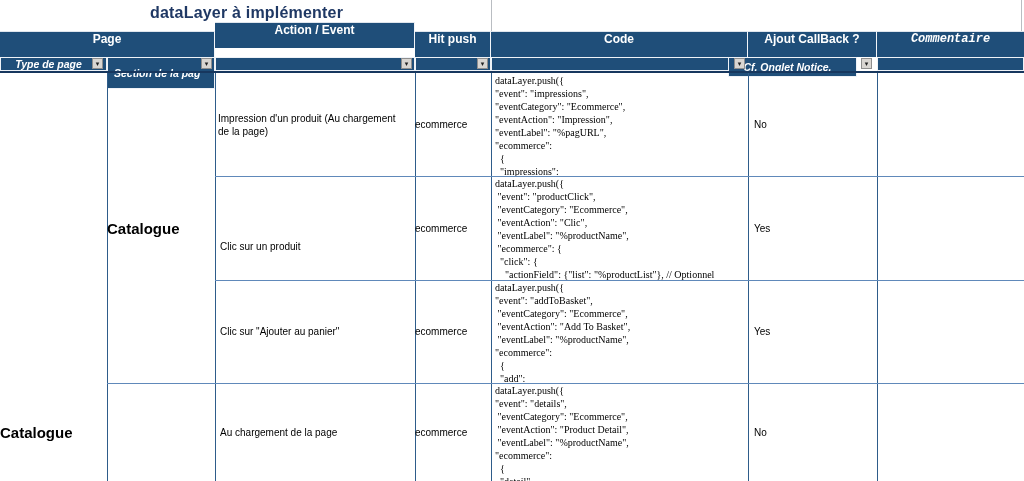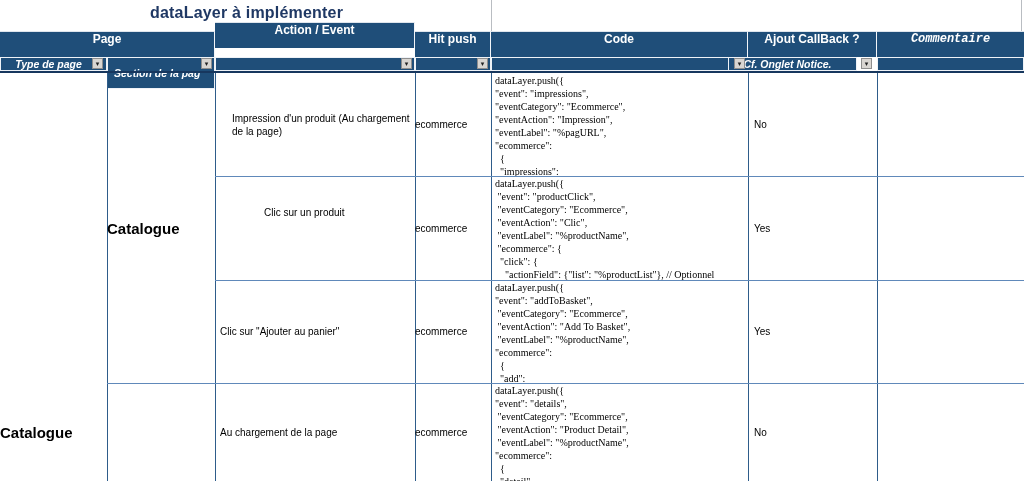--- a/index.html
+++ b/index.html
@@ -78,21 +78,21 @@
 
   <div class="abs fcell" style="left:0;top:57px;width:107px;height:14px;">
     <span class="lbl">Type de page</span>
   </div>
   <div class="abs fcell" style="left:107px;top:57px;width:108px;height:32px;">
     <span class="lbl left">Section de la pag</span>
   </div>
   <div class="abs fcell" style="left:215px;top:57px;width:200px;height:14px;"></div>
   <div class="abs fcell" style="left:415px;top:57px;width:76px;height:14px;"></div>
   <div class="abs fcell" style="left:491px;top:57px;width:257px;height:14px;"></div>
-  <div class="abs fcell" style="left:728px;top:57px;width:129px;height:14px;">
+  <div class="abs fcell" style="left:728px;top:57px;width:129px;height:20px;">
     <span class="lbl">Cf. Onglet Notice.</span>
   </div>
   <div class="abs fcell" style="left:877px;top:57px;width:147px;height:14px;"></div>
 
   <div class="abs dd" style="left:92px;top:58px;">
       <span>▾</span>
     </div>
   <div class="abs dd" style="left:201px;top:58px;">
       <span>▾</span>
     </div>
@@ -121,40 +121,40 @@
   <div class="abs hline" style="left:215px;top:280px;width:809px;"></div>
   <div class="abs hline" style="left:107px;top:383px;width:917px;"></div>
 
   <div class="abs cell center catalogue" style="left:107px;top:73px;width:108px;height:310px;">
     <span>Catalogue</span>
   </div>
   <div class="abs cell center catalogue" style="left:0;top:383px;width:107px;height:98px;">
     <span>Catalogue</span>
   </div>
 
-  <div class="abs cell vmid pad" style="left:227px;top:73px;width:200px;height:103px;">
+  <div class="abs cell vmid pad" style="left:213px;top:73px;width:200px;height:103px;">
     <span>Impression d'un produit (Au chargement de la page)</span>
   </div>
   <div class="abs cell center" style="left:415px;top:73px;width:76px;height:103px;">
     <span>ecommerce</span>
   </div>
   <div class="abs cell code" style="left:492px;top:73px;width:256px;height:103px;">dataLayer.push({
 "event": "impressions",
 "eventCategory": "Ecommerce",
 "eventAction": "Impression",
 "eventLabel": "%pagURL",
 "ecommerce":
   {
   "impressions":</div>
   <div class="abs cell vmid" style="left:748px;top:73px;width:129px;height:103px;padding-left:6px;">
     <span>No</span>
   </div>
   <div class="abs cell" style="left:877px;top:73px;width:147px;height:103px;"></div>
 
-  <div class="abs cell vmid pad" style="left:215px;top:160px;width:200px;height:104px;margin-left:44px;">
+  <div class="abs cell vmid pad" style="left:215px;top:194px;width:200px;height:104px;">
     <span>Clic sur un produit</span>
   </div>
   <div class="abs cell center" style="left:415px;top:176px;width:76px;height:104px;">
     <span>ecommerce</span>
   </div>
   <div class="abs cell code" style="left:492px;top:176px;width:256px;height:104px;">dataLayer.push({
  "event": "productClick",
  "eventCategory": "Ecommerce",
  "eventAction": "Clic",
  "eventLabel": "%productName",

